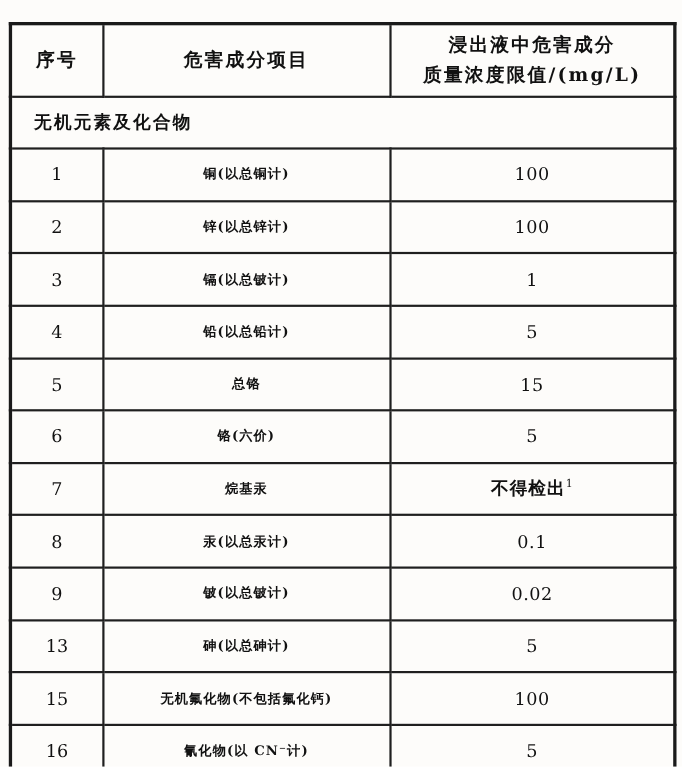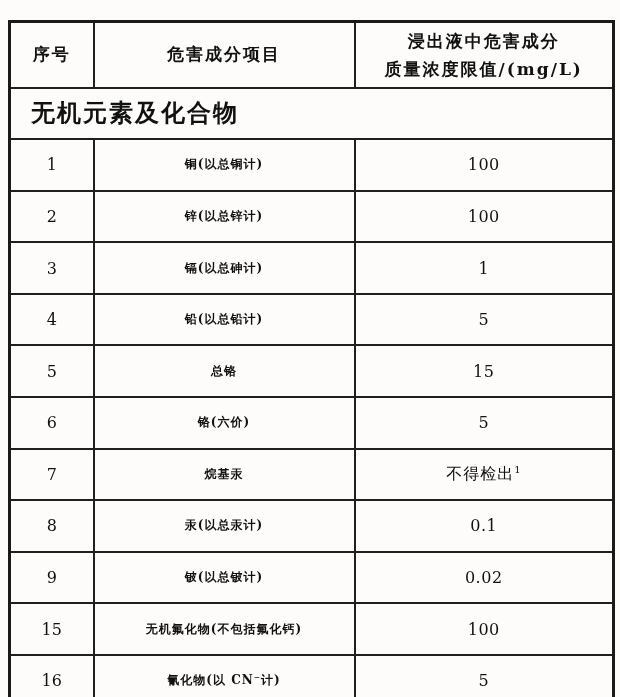--- a/index.html
+++ b/index.html
@@ -45,21 +45,21 @@
     font-size: 17px;
     font-weight: 700;
     letter-spacing: 2px;
   }
   tr.header-row .limit-line { line-height: 1.65; }
 
   tr.section-row { height: 36px; }
   tr.section-row td {
     text-align: left;
     padding-left: 20px;
-    font-size: 24px;
+    font-size: 16px;
     font-weight: 700;
     letter-spacing: 2px;
   }
 
   tr.data-row { height: 36px; }
   td.cell-no {
     font-size: 16px;
     font-weight: 400;
   }
   td.cell-item {
@@ -67,21 +67,21 @@
     font-weight: 700;
     letter-spacing: 1px;
   }
   td.cell-limit {
     font-size: 16px;
     font-weight: 400;
     letter-spacing: 0.5px;
     border-radius: 12px;
   }
   td.cell-limit .cjk-limit {
-    font-weight: 400;
+    font-weight: 700;
     letter-spacing: 1px;
     text-align: right;
   }
   sup.fn {
     font-size: 10px;
     line-height: 0;
     vertical-align: super;
   }
 </style>
 </head>
@@ -114,21 +114,21 @@
         <td class="cell-item">铜(以总铜计)</td>
         <td class="cell-limit">100</td>
       </tr>
       <tr class="data-row">
         <td class="cell-no">2</td>
         <td class="cell-item">锌(以总锌计)</td>
         <td class="cell-limit">100</td>
       </tr>
       <tr class="data-row">
         <td class="cell-no">3</td>
-        <td class="cell-item">镉(以总砷计)</td>
+        <td class="cell-item">镉(以总铍计)</td>
         <td class="cell-limit">1</td>
       </tr>
       <tr class="data-row">
         <td class="cell-no">4</td>
         <td class="cell-item">铅(以总铅计)</td>
         <td class="cell-limit">5</td>
       </tr>
       <tr class="data-row">
         <td class="cell-no">5</td>
         <td class="cell-item">总铬</td>
@@ -148,20 +148,25 @@
         <td class="cell-no">8</td>
         <td class="cell-item">汞(以总汞计)</td>
         <td class="cell-limit">0.1</td>
       </tr>
       <tr class="data-row">
         <td class="cell-no">9</td>
         <td class="cell-item">铍(以总铍计)</td>
         <td class="cell-limit">0.02</td>
       </tr>
       <tr class="data-row">
+        <td class="cell-no">13</td>
+        <td class="cell-item">砷(以总砷计)</td>
+        <td class="cell-limit">5</td>
+      </tr>
+      <tr class="data-row">
         <td class="cell-no">15</td>
         <td class="cell-item">无机氟化物(不包括氟化钙)</td>
         <td class="cell-limit">100</td>
       </tr>
       <tr class="data-row">
         <td class="cell-no">16</td>
         <td class="cell-item">氰化物(以 CN⁻计)</td>
         <td class="cell-limit">5</td>
       </tr>
     </tbody>

